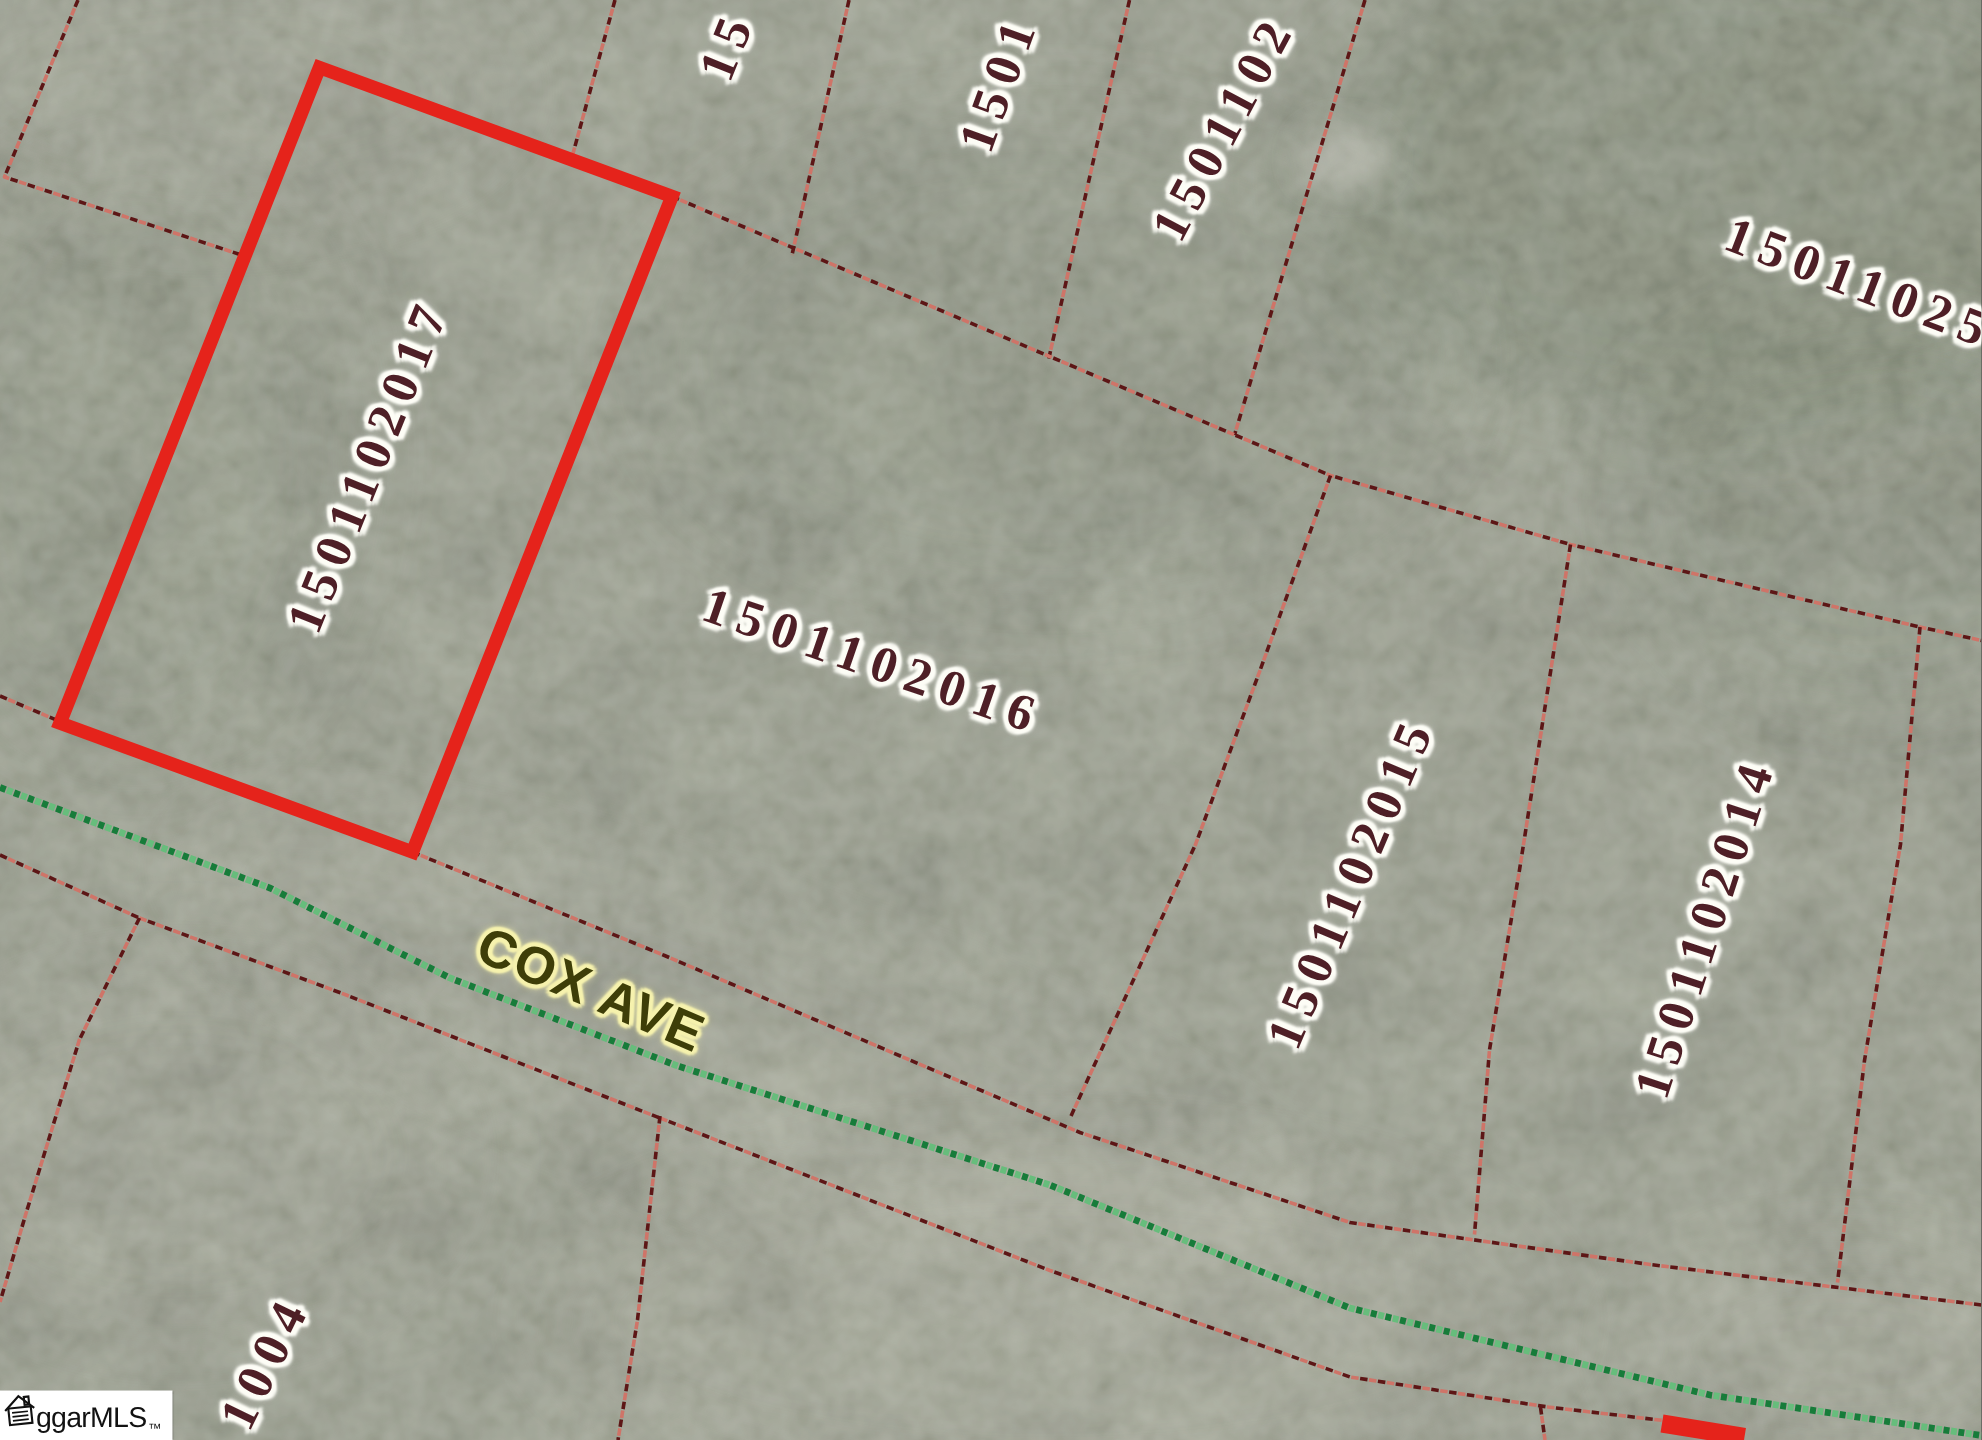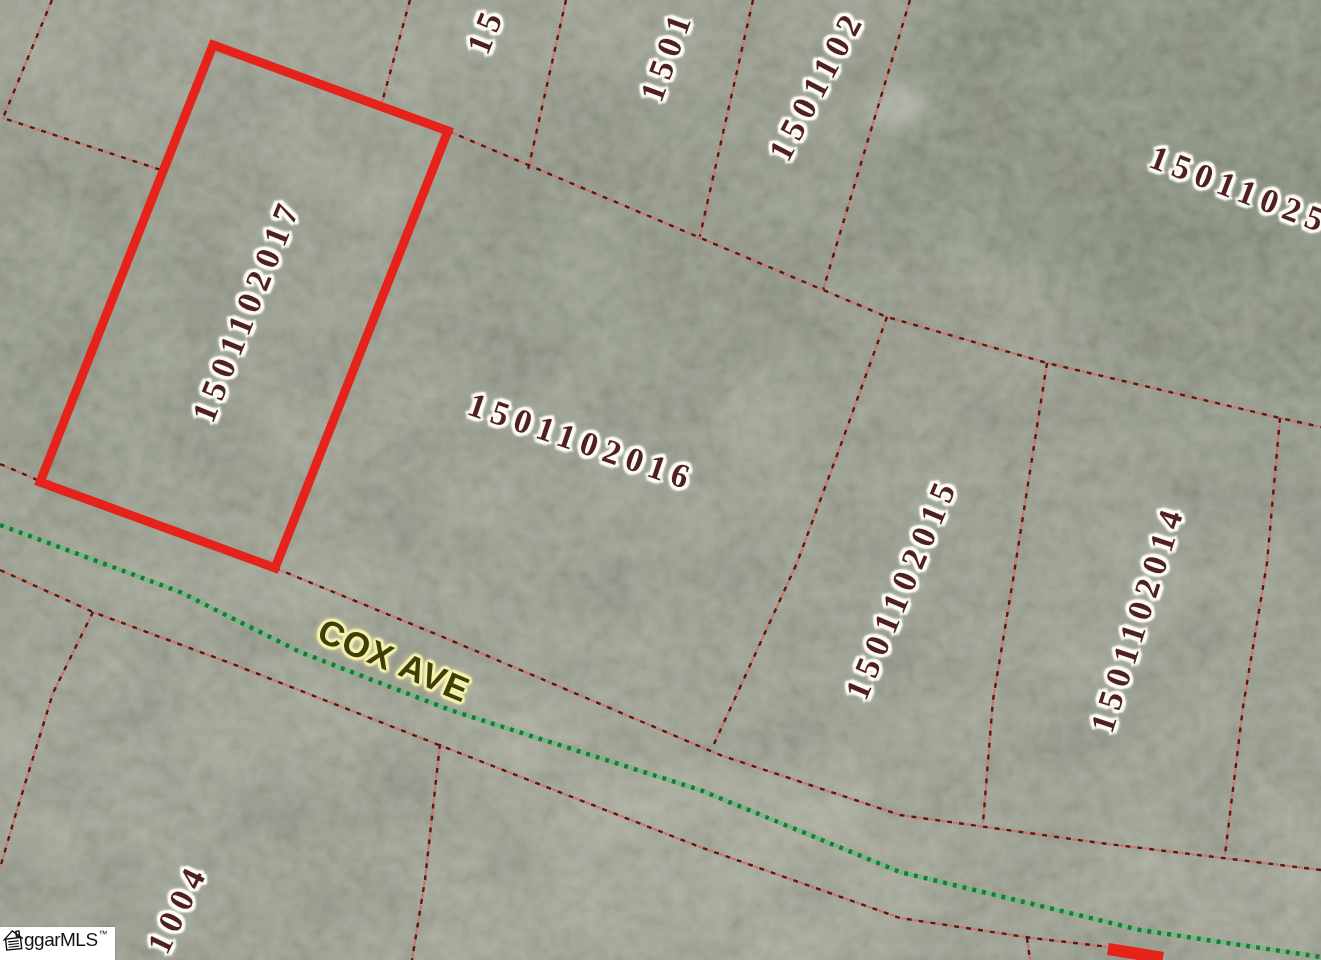--- a/index.html
+++ b/index.html
@@ -43,21 +43,21 @@
       -3px 0 1.5px var(--street-halo), 3px 0 1.5px var(--street-halo),
       0 -3px 1.5px var(--street-halo), 0 3px 1.5px var(--street-halo),
       -2px -2px 1.5px var(--street-halo), 2px -2px 1.5px var(--street-halo),
       -2px 2px 1.5px var(--street-halo), 2px 2px 1.5px var(--street-halo),
       0 0 6px var(--street-halo), 0 0 8px var(--street-halo);
   }
 
   .watermark{
     position:absolute;left:0;bottom:0;
     background:#ffffff;
-    display:flex;align-items:flex-start;
+    display:flex;align-items:flex-end;
     padding:2px 7px 3px 2px;
     height:28px;
     box-shadow:0 0 1px rgba(0,0,0,.4);
   }
   .wm-icon{display:inline-block;transform:rotate(-6deg);margin-right:-1px;}
   .wm-text{font-size:19px;color:#121212;letter-spacing:-0.5px;}
   .wm-tm{font-size:9px;color:#121212;vertical-align:super;margin-left:1px;}
 </style>
 </head>
 <body>

